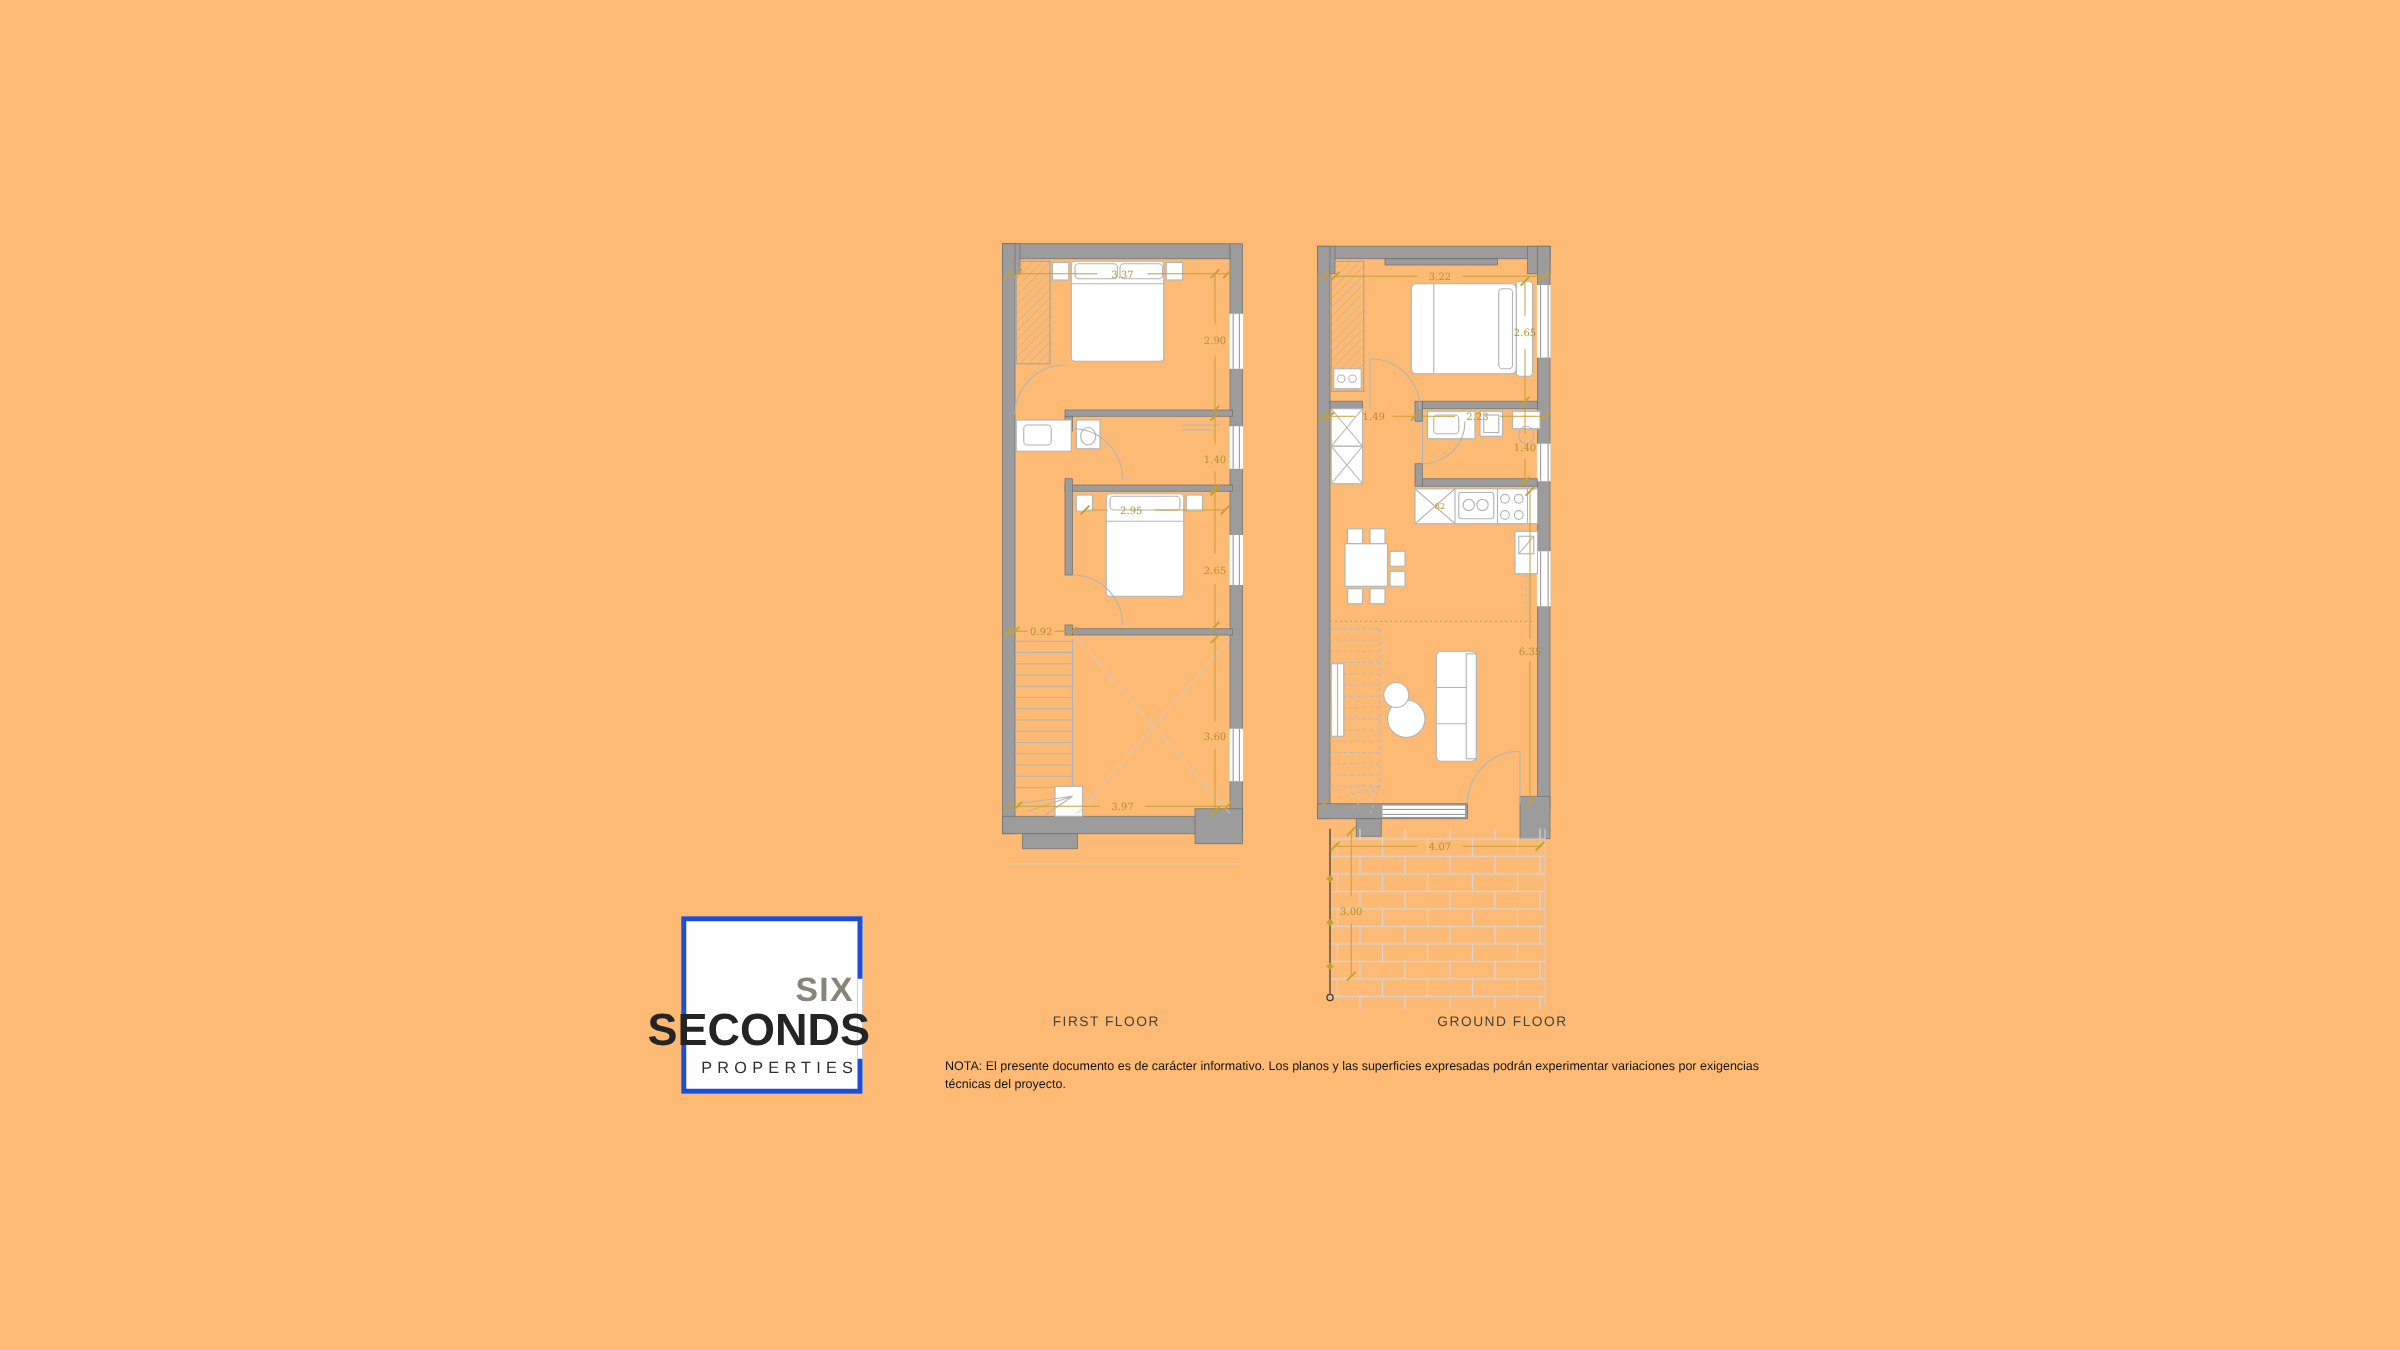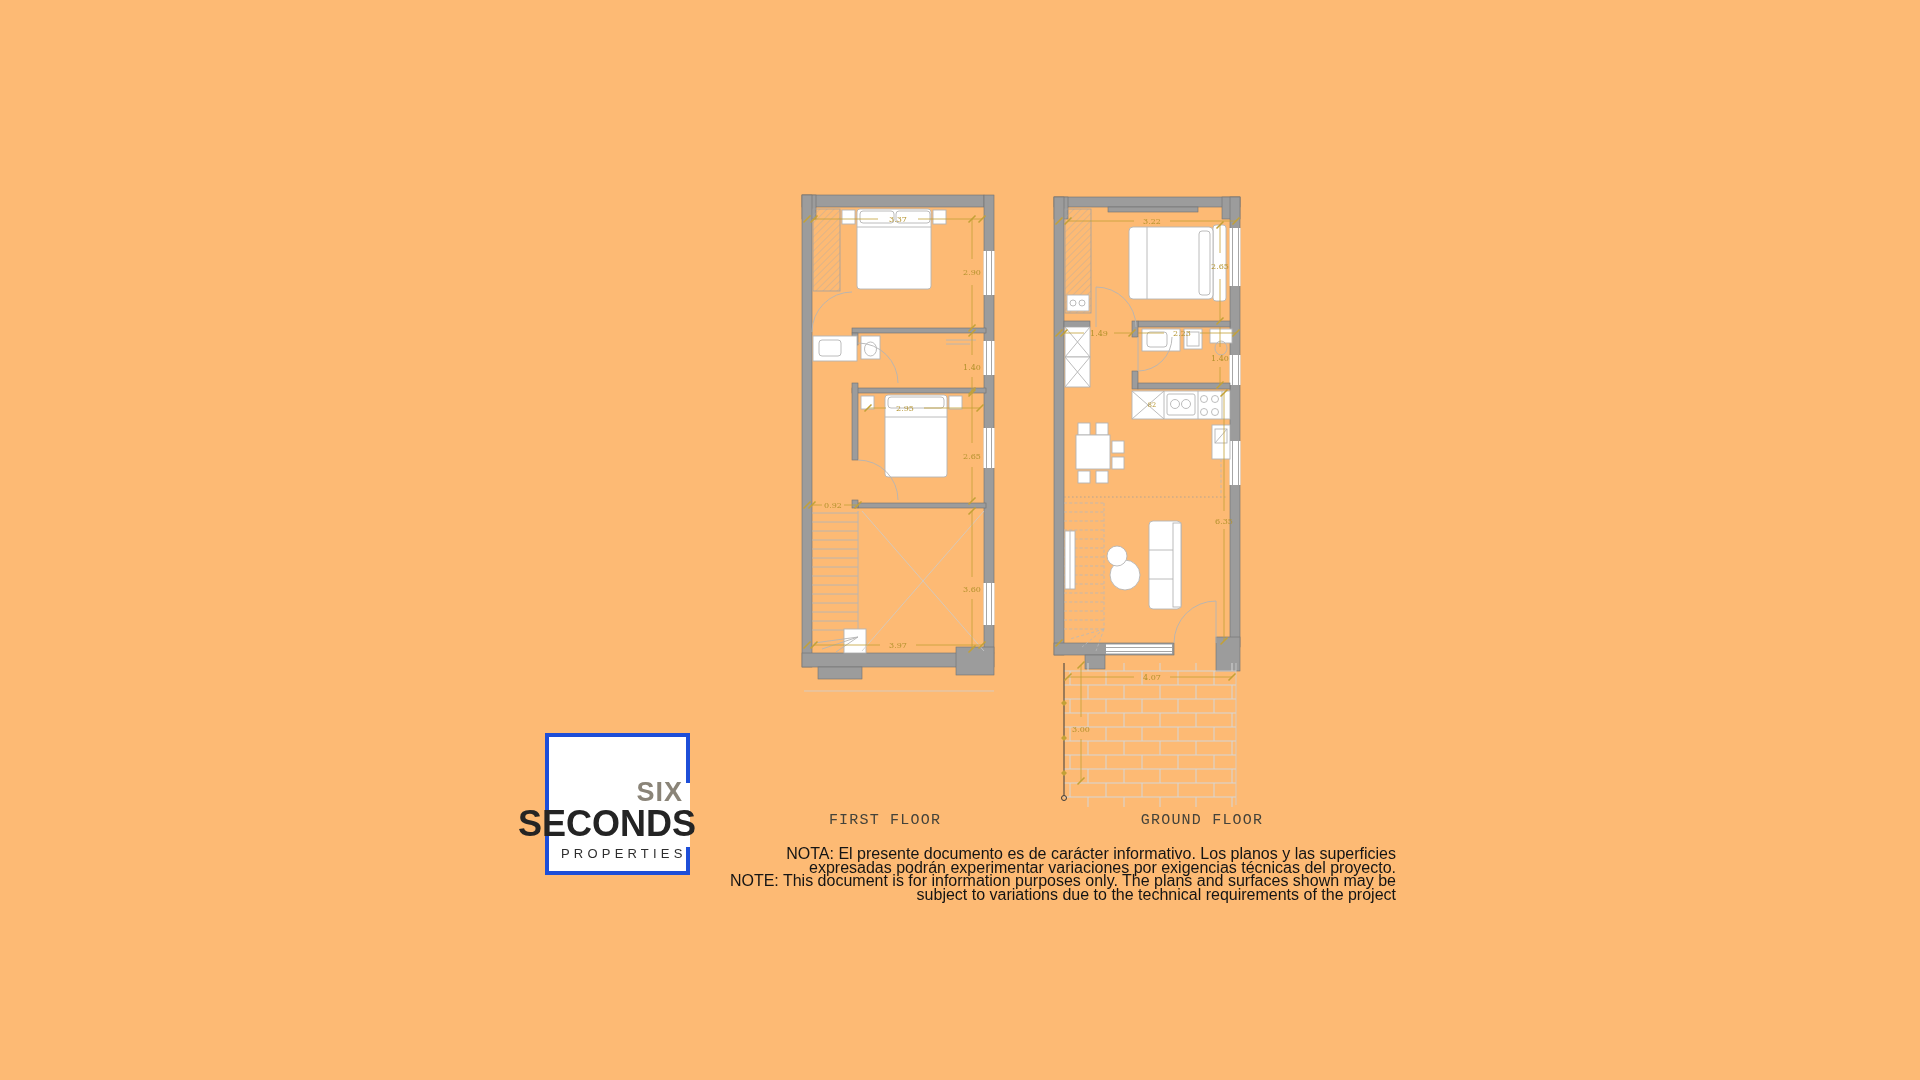--- a/index.html
+++ b/index.html
@@ -18,34 +18,34 @@
   .dsh{stroke:#b9b9b9;stroke-width:.8;fill:none;stroke-dasharray:3 2.2;}
   .dot{stroke:#9c9c9c;stroke-width:.7;fill:none;stroke-dasharray:1.6 2.4;}
   .blk{stroke:#3a3a3a;stroke-width:1;fill:none;}
   .dim{stroke:#c3a136;stroke-width:.8;fill:none;}
   .tick{stroke:#c3a136;stroke-width:1.5;fill:none;}
   .tickf{fill:#c3a136;}
   .dimt{font-family:"DejaVu Serif",serif;font-size:8px;fill:#b3922c;}
   .dimt.small{font-size:6.5px;}
 
   .floor-label{position:absolute;text-align:center;
-      font-family:Liberation Mono, monospace;font-size:15px;letter-spacing:1.2px;color:#45433a;}
+      font-family:Liberation Sans, sans-serif;font-size:11px;letter-spacing:1.2px;color:#45433a;}
 
   .logo{position:absolute;left:545px;top:733px;width:145px;height:142px;
         border:4px solid #1d4ed8;box-sizing:border-box;background:#fff;}
   .logo-gap{position:absolute;right:-4px;top:46px;width:4px;height:64px;background:#fff;}
   .logo-six{position:absolute;right:3px;top:40px;font-weight:700;font-size:27px;
         font-family:"Liberation Sans",sans-serif;color:#8a8478;letter-spacing:1px;}
   .logo-seconds{position:absolute;right:-10px;top:66px;font-weight:700;font-size:36px;
         font-family:"Liberation Sans",sans-serif;color:#242424;}
   .logo-properties{position:absolute;left:12px;bottom:10px;font-size:13px;
         font-family:"Liberation Sans",sans-serif;color:#2e2e2e;letter-spacing:4.2px;}
 
-  .note{position:absolute;left:716px;top:847px;width:680px;text-align:right;
-        font-size:16px;line-height:13.5px;color:#141414;}
+  .note{position:absolute;left:756px;top:847px;width:680px;text-align:left;
+        font-size:10px;line-height:13.5px;color:#141414;}
 </style>
 </head>
 <body>
 
 <div class="canvas">
 
   <svg class="plan" style="left:800px;top:193px" width="196" height="505" viewBox="0 0 196 505">
     <defs>
       <pattern id="hatA" width="5" height="5" patternUnits="userSpaceOnUse" patternTransform="rotate(45)">
         <line x1="0" y1="0" x2="0" y2="5" stroke="#a9a9a9" stroke-width="0.7"></line>
@@ -329,16 +329,15 @@
 
   <div class="logo">
     <div class="logo-gap"></div>
     <div class="logo-six">SIX</div>
     <div class="logo-seconds">SECONDS</div>
     <div class="logo-properties">PROPERTIES</div>
   </div>
 
   <div class="note">
     <div>NOTA: El presente documento es de carácter informativo. Los planos y las superficies expresadas podrán experimentar variaciones por exigencias técnicas del proyecto.</div>
-    <div>NOTE: This document is for information purposes only. The plans and surfaces shown may be subject to variations due to the technical requirements of the project</div>
   </div>
 
 </div>
 
 </body></html>

